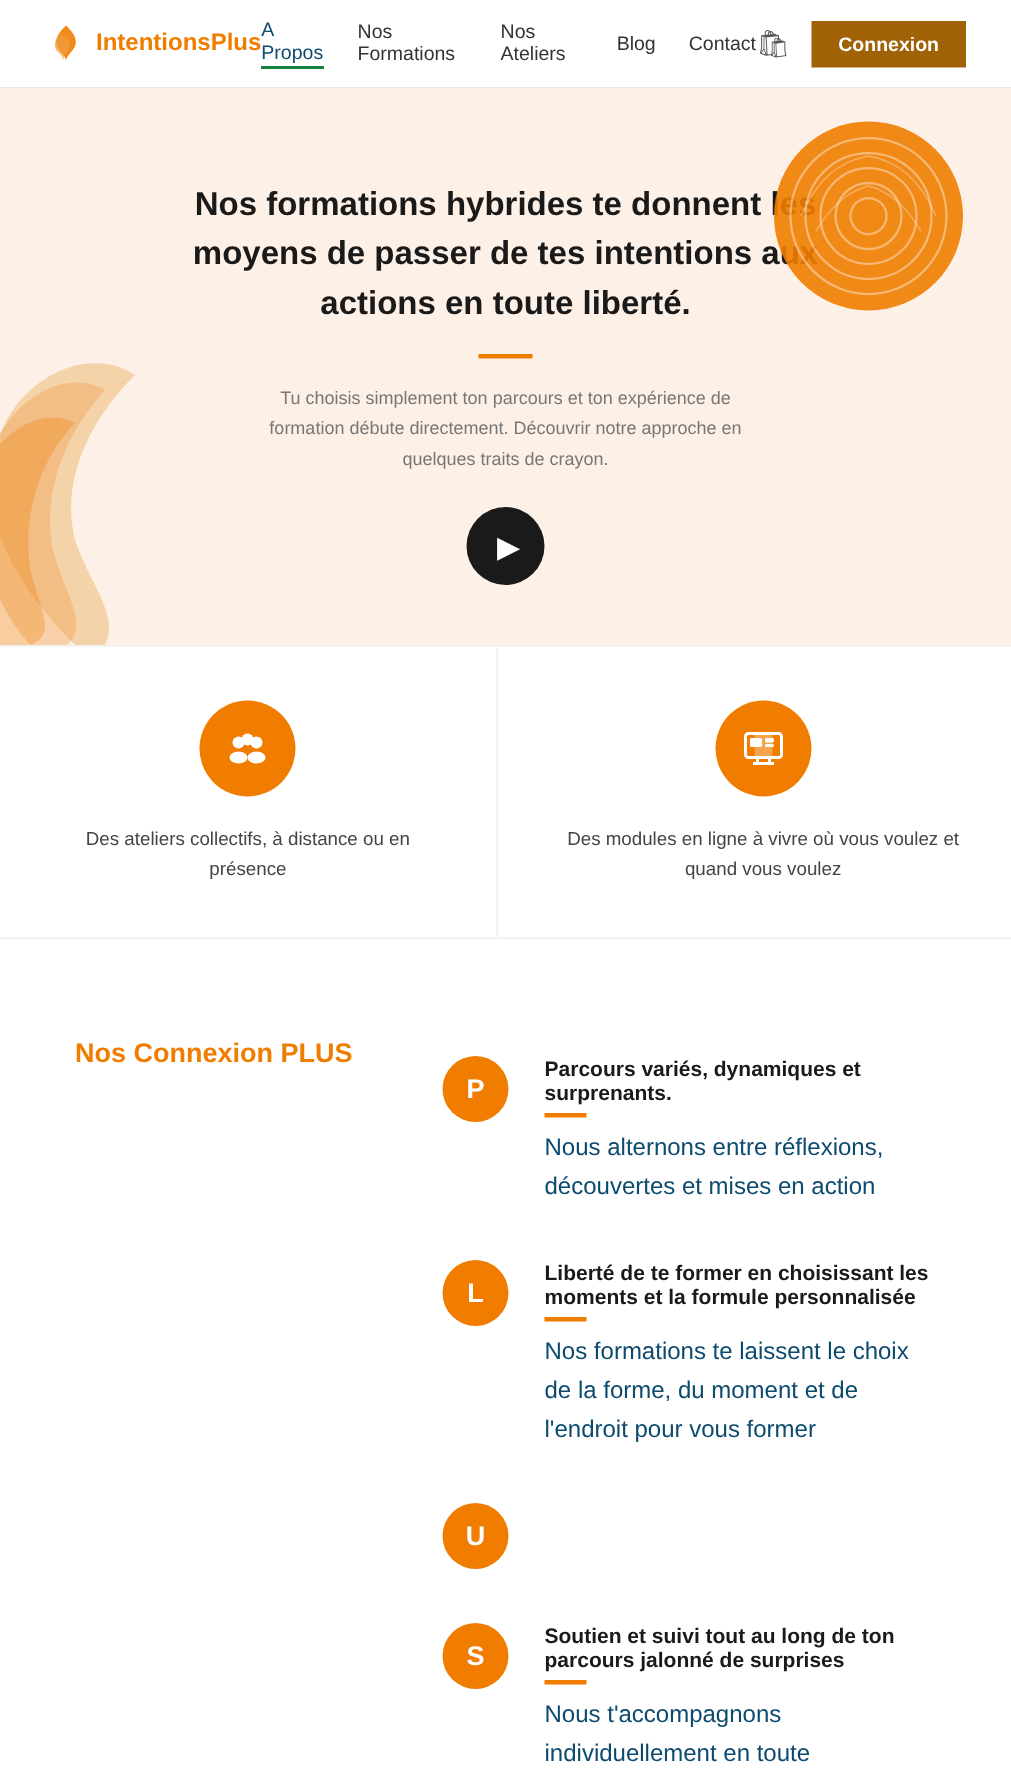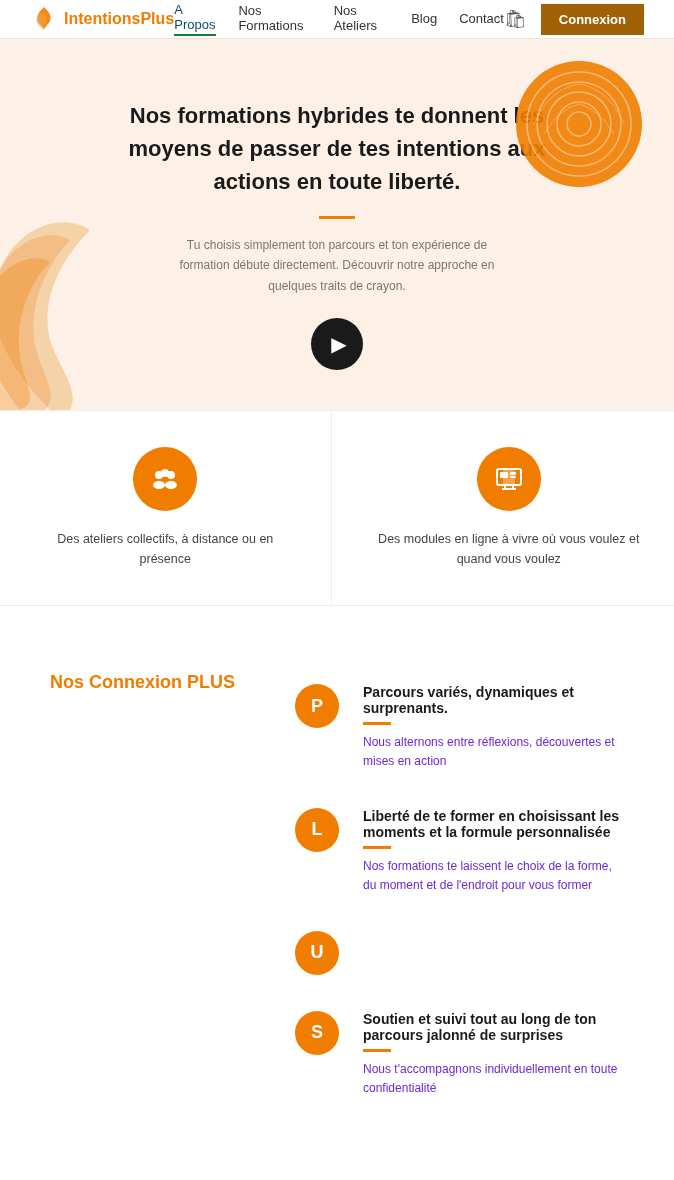--- a/index.html
+++ b/index.html
@@ -1,21 +1,21 @@
 <!DOCTYPE html>
 <html><head>
   <meta charset="utf-8">
   <style>
     * { box-sizing: border-box; margin: 0; padding: 0; }
     body { font-family: 'Segoe UI', Arial, sans-serif; background: #fff; color: #333; font-size: 14px; }
 
     
     nav {
       display: flex; align-items: center; justify-content: space-between;
-      padding: 2px 30px; background: #fff; border-bottom: 1px solid #f0e8e0;
+      padding: 12px 30px; background: #fff; border-bottom: 1px solid #f0e8e0;
       position: sticky; top: 0; z-index: 100;
     }
     .nav-logo { display: flex; align-items: center; gap: 6px; }
     .nav-logo-icon { width: 28px; height: 28px; }
     .nav-logo-text { font-size: 16px; font-weight: 700; color: #1a1a1a; }
     .nav-logo-text span { color: #f07d00; }
     .nav-links { display: flex; gap: 22px; align-items: center; }
     .nav-links a {
       text-decoration: none; color: #333; font-size: 13px;
       padding-bottom: 2px;
@@ -89,21 +89,21 @@
     .intention-item {
       display: flex; gap: 24px; align-items: flex-start; padding: 18px 0;
     }
     .intention-circle {
       width: 44px; height: 44px; background: #f07d00; border-radius: 50%;
       display: flex; align-items: center; justify-content: center;
       color: #fff; font-size: 18px; font-weight: 700; flex-shrink: 0;
     }
     .intention-content h3 { font-size: 14px; font-weight: 700; color: #1a1a1a; margin-bottom: 6px; }
     .intention-divider { width: 28px; height: 3px; background: #f07d00; margin-bottom: 8px; }
-    .intention-content p { font-size: 12px; color: #6d28d9; line-height: 1.6; }
+    .intention-content p { font-size: 16px; color: #0c4a6e; line-height: 1.6; }
   </style>
 </head>
 <body>
 
 <nav>
   <div class="nav-logo">
 
     <svg class="nav-logo-icon" viewBox="0 0 28 28" fill="none" xmlns="http://www.w3.org/2000/svg">
       <path d="M14 2 C10 6 6 10 8 16 C10 20 14 22 14 26 C14 22 18 20 20 16 C22 10 18 6 14 2Z" fill="#f07d00" opacity="0.9"></path>
       <path d="M10 8 C7 11 5 15 8 19 C10 21 12 22 12 26 C12 22 15 20 16 17 C18 13 16 9 10 8Z" fill="#f0a040" opacity="0.7"></path>

